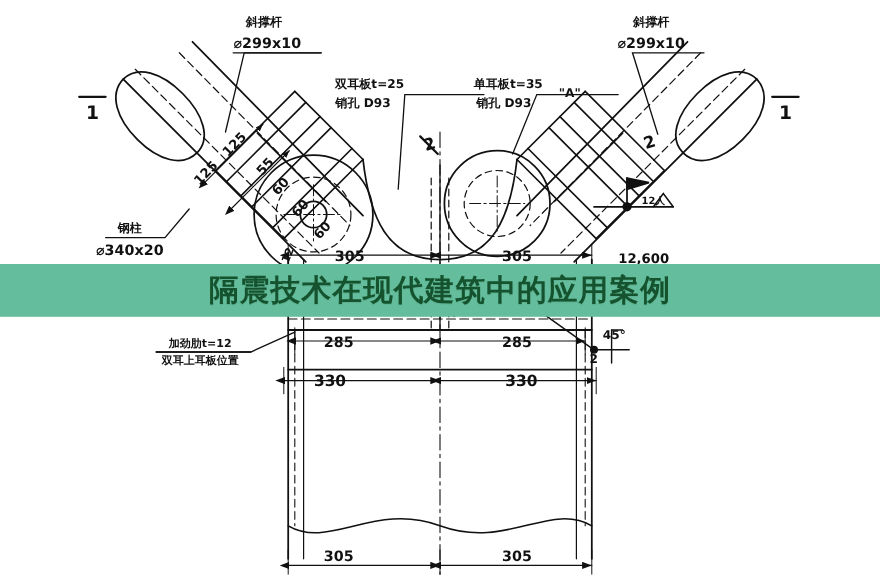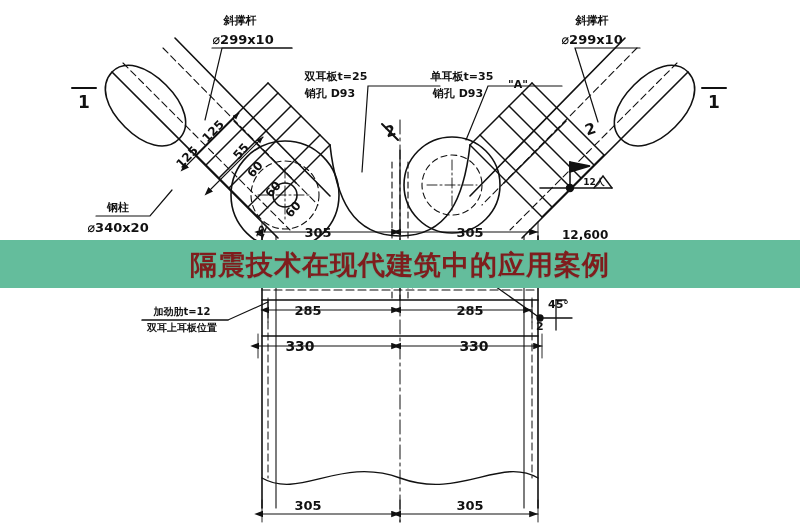--- a/index.html
+++ b/index.html
@@ -295,16 +295,16 @@
 
       <text class="lbl" x="300" y="351" font-size="14" text-anchor="middle">330</text>
       <text class="lbl" x="474" y="351" font-size="14" text-anchor="middle">330</text>
 
       <text class="lbl" x="308" y="510" font-size="13" text-anchor="middle">305</text>
       <text class="lbl" x="470" y="510" font-size="13" text-anchor="middle">305</text>
     </g>
   </svg>
 
   <div id="banner" style="background: rgb(100, 189, 156);">
-    <div id="banner-title" style="color: #7f1d1d;">隔震技术在现代建筑中的应用案例</div>
+    <div id="banner-title" style="color: #14532d;">隔震技术在现代建筑中的应用案例</div>
   </div>
 
 </div>
 
 </body></html>

